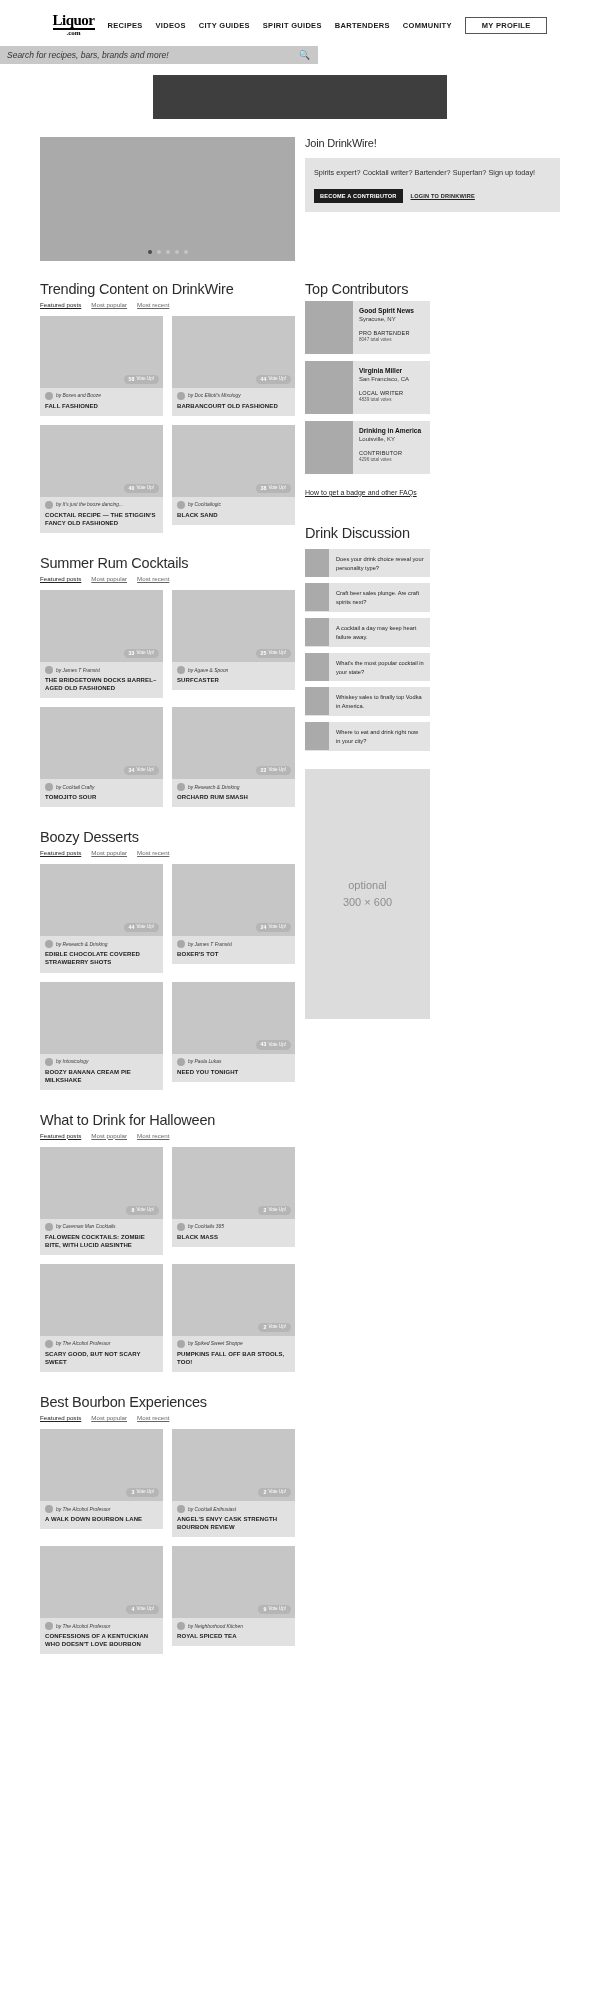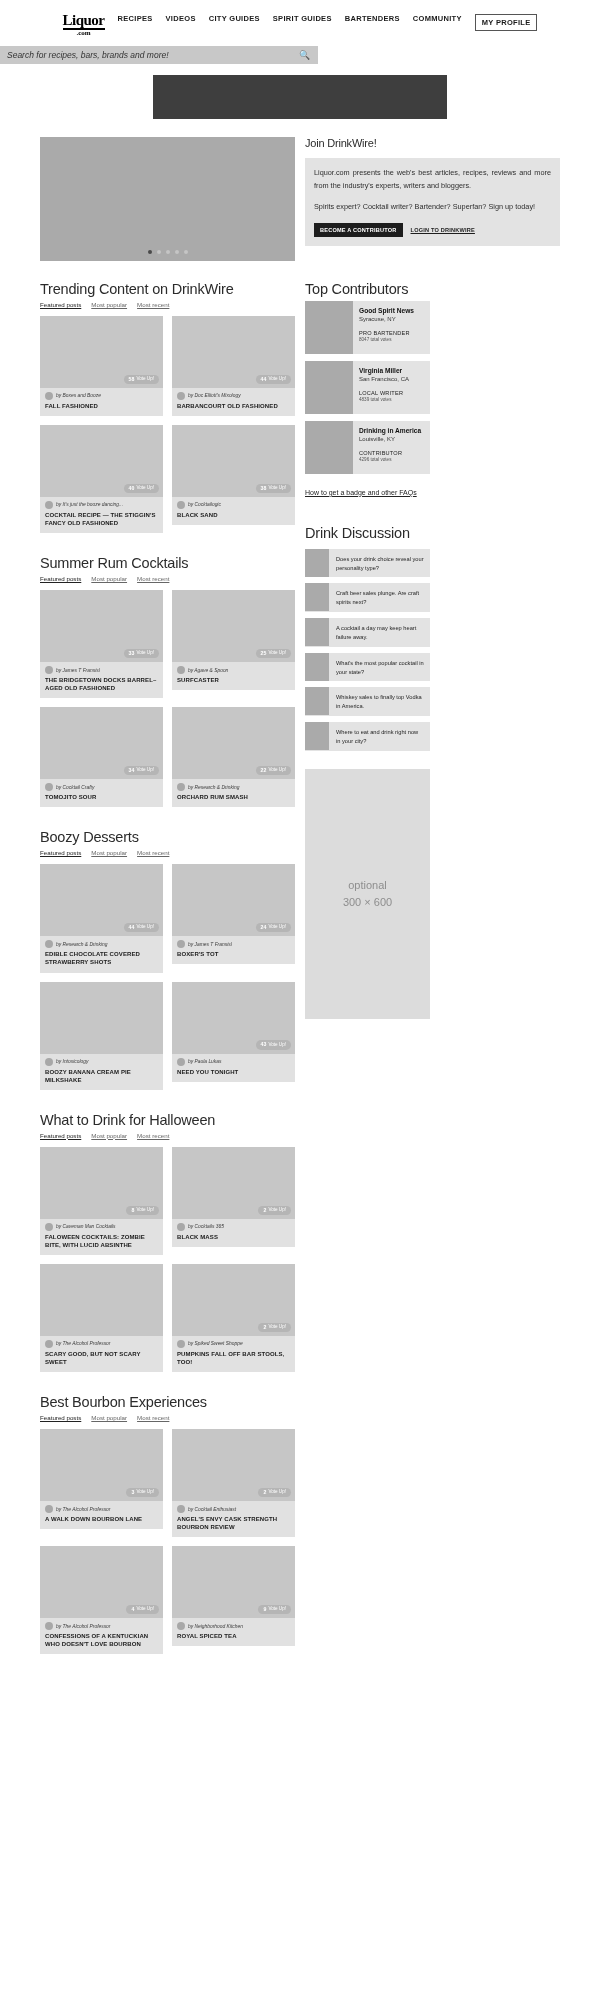--- a/index.html
+++ b/index.html
@@ -8,39 +8,39 @@
     background: #ffffff;
     font-family: "Liberation Sans", sans-serif;
     color: #222;
     -webkit-font-smoothing: antialiased;
   }
   .page { width: 600px; position: relative; }
 
   
   .header { padding: 14px 0 0 0; }
   .nav-row {
-    display: flex; align-items: flex-start; justify-content: center;
+    display: flex; align-items: center; justify-content: center;
     gap: 13px; padding: 0 0 0 0;
   }
   .logo {
     font-family: "Liberation Serif", serif;
     font-weight: bold; font-size: 15px; line-height: 0.9;
     letter-spacing: -0.5px; text-align: center; color: #000;
     padding-bottom: 1px;
   }
   .logo .logo-main { display:block; border-bottom: 2px solid #000; padding-bottom:0px;}
   .logo .logo-sub { display:block; font-size: 7px; letter-spacing: 0px; text-align:center; }
   .nav-link {
     font-size: 7.5px; font-weight: bold; letter-spacing: 0.3px;
     color: #1a1a1a; text-decoration: none; white-space: nowrap;
     font-family: "Liberation Sans Narrow", "Liberation Sans", sans-serif;
   }
   .nav-profile {
     font-size: 7.5px; font-weight: bold; letter-spacing: 0.3px;
-    border: 1px solid #555; padding: 3px 6px; color:#1a1a1a;
+    border: 1px solid #555; padding: 3px 16px; color:#1a1a1a;
     white-space: nowrap;
   }
   .search-row { display:flex; justify-content:flex-start; margin-top: 9px; }
   .search-box {
     width: 318px; height: 18px; background: #c8c8c8;
     display:flex; align-items:center; padding: 0 7px;
     justify-content: space-between;
   }
   .search-placeholder {
     font-size: 8.5px; font-style: italic; color: #333;
@@ -201,21 +201,20 @@
             <span class="dot"></span>
             <span class="dot"></span>
             <span class="dot"></span>
           </div>
         </div>
       </div>
     </div>
     <div style="flex:1">
       <div class="dw-title">Join DrinkWire!</div>
       <div class="dw-box">
-        <div class="dw-p">Liquor.com presents the web's best articles, recipes, reviews and more from the industry's experts, writers and bloggers.</div>
         <div class="dw-p">Spirits expert? Cocktail writer? Bartender? Superfan? Sign up today!</div>
         <div class="dw-btns">
           <div class="btn-dark">BECOME A CONTRIBUTOR</div>
           <a class="btn-link" href="#">LOGIN TO DRINKWIRE</a>
         </div>
       </div>
     </div>
   </div>
 
   <div class="main" style="margin-top:20px;">

